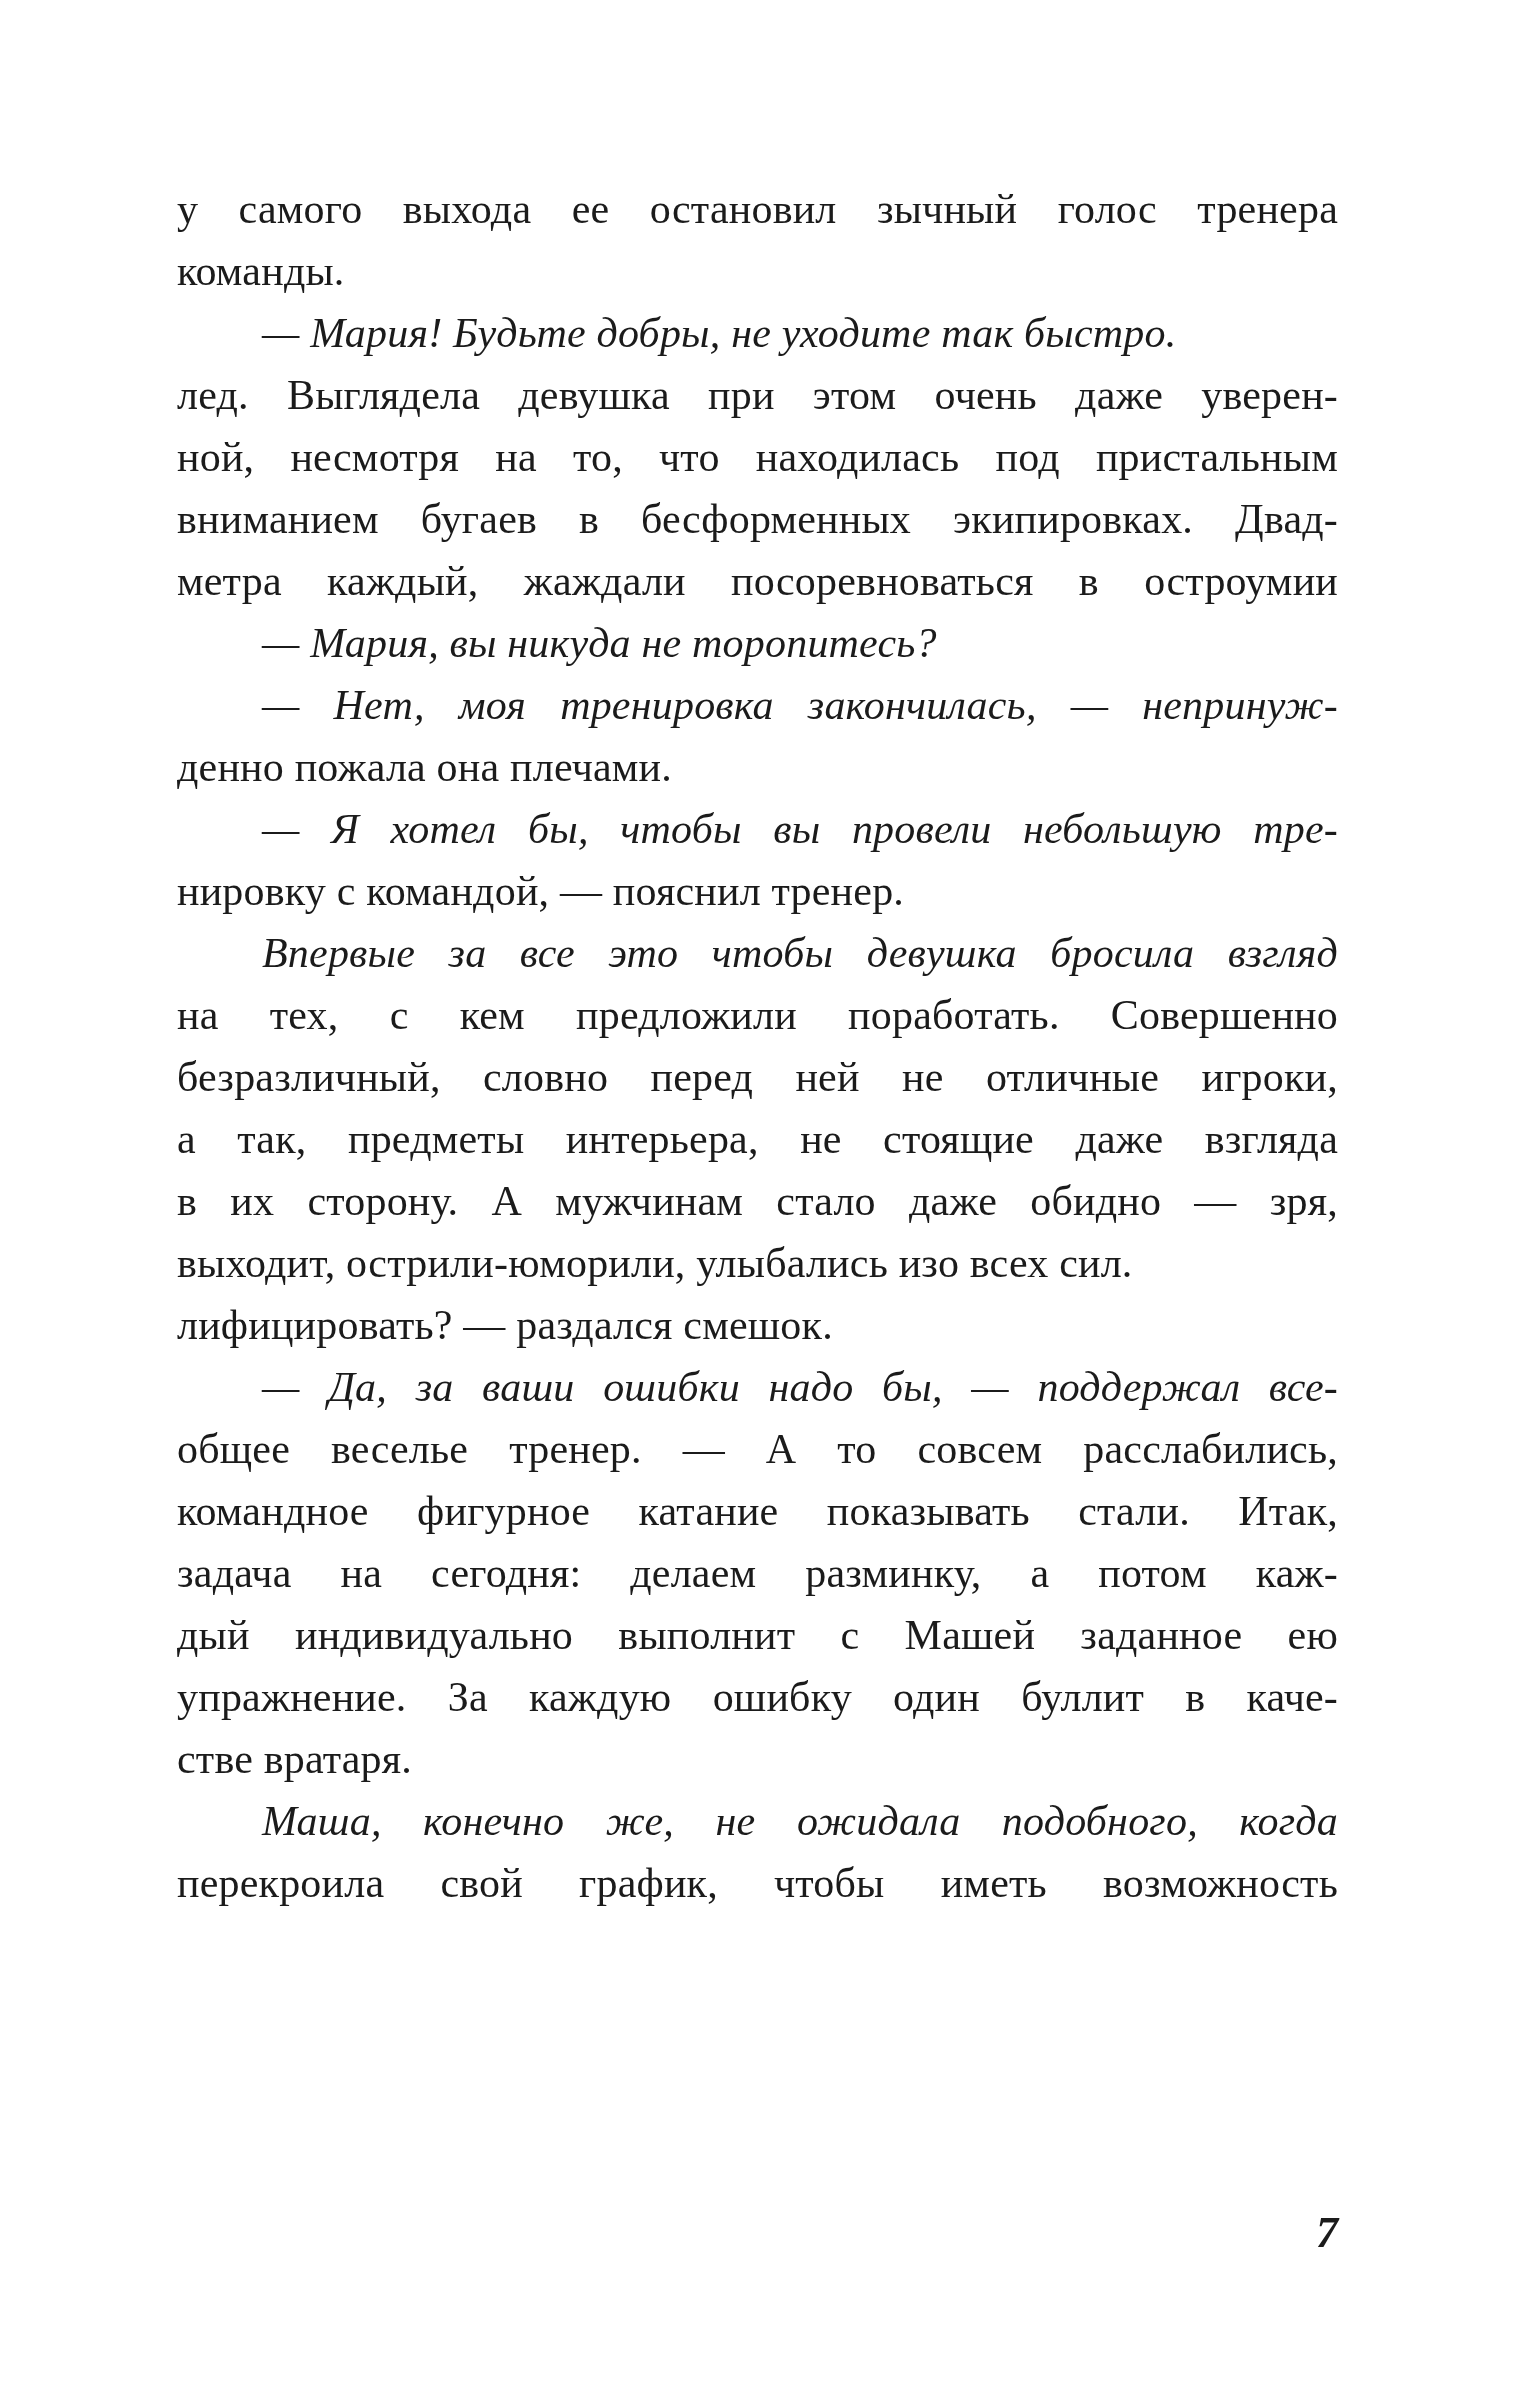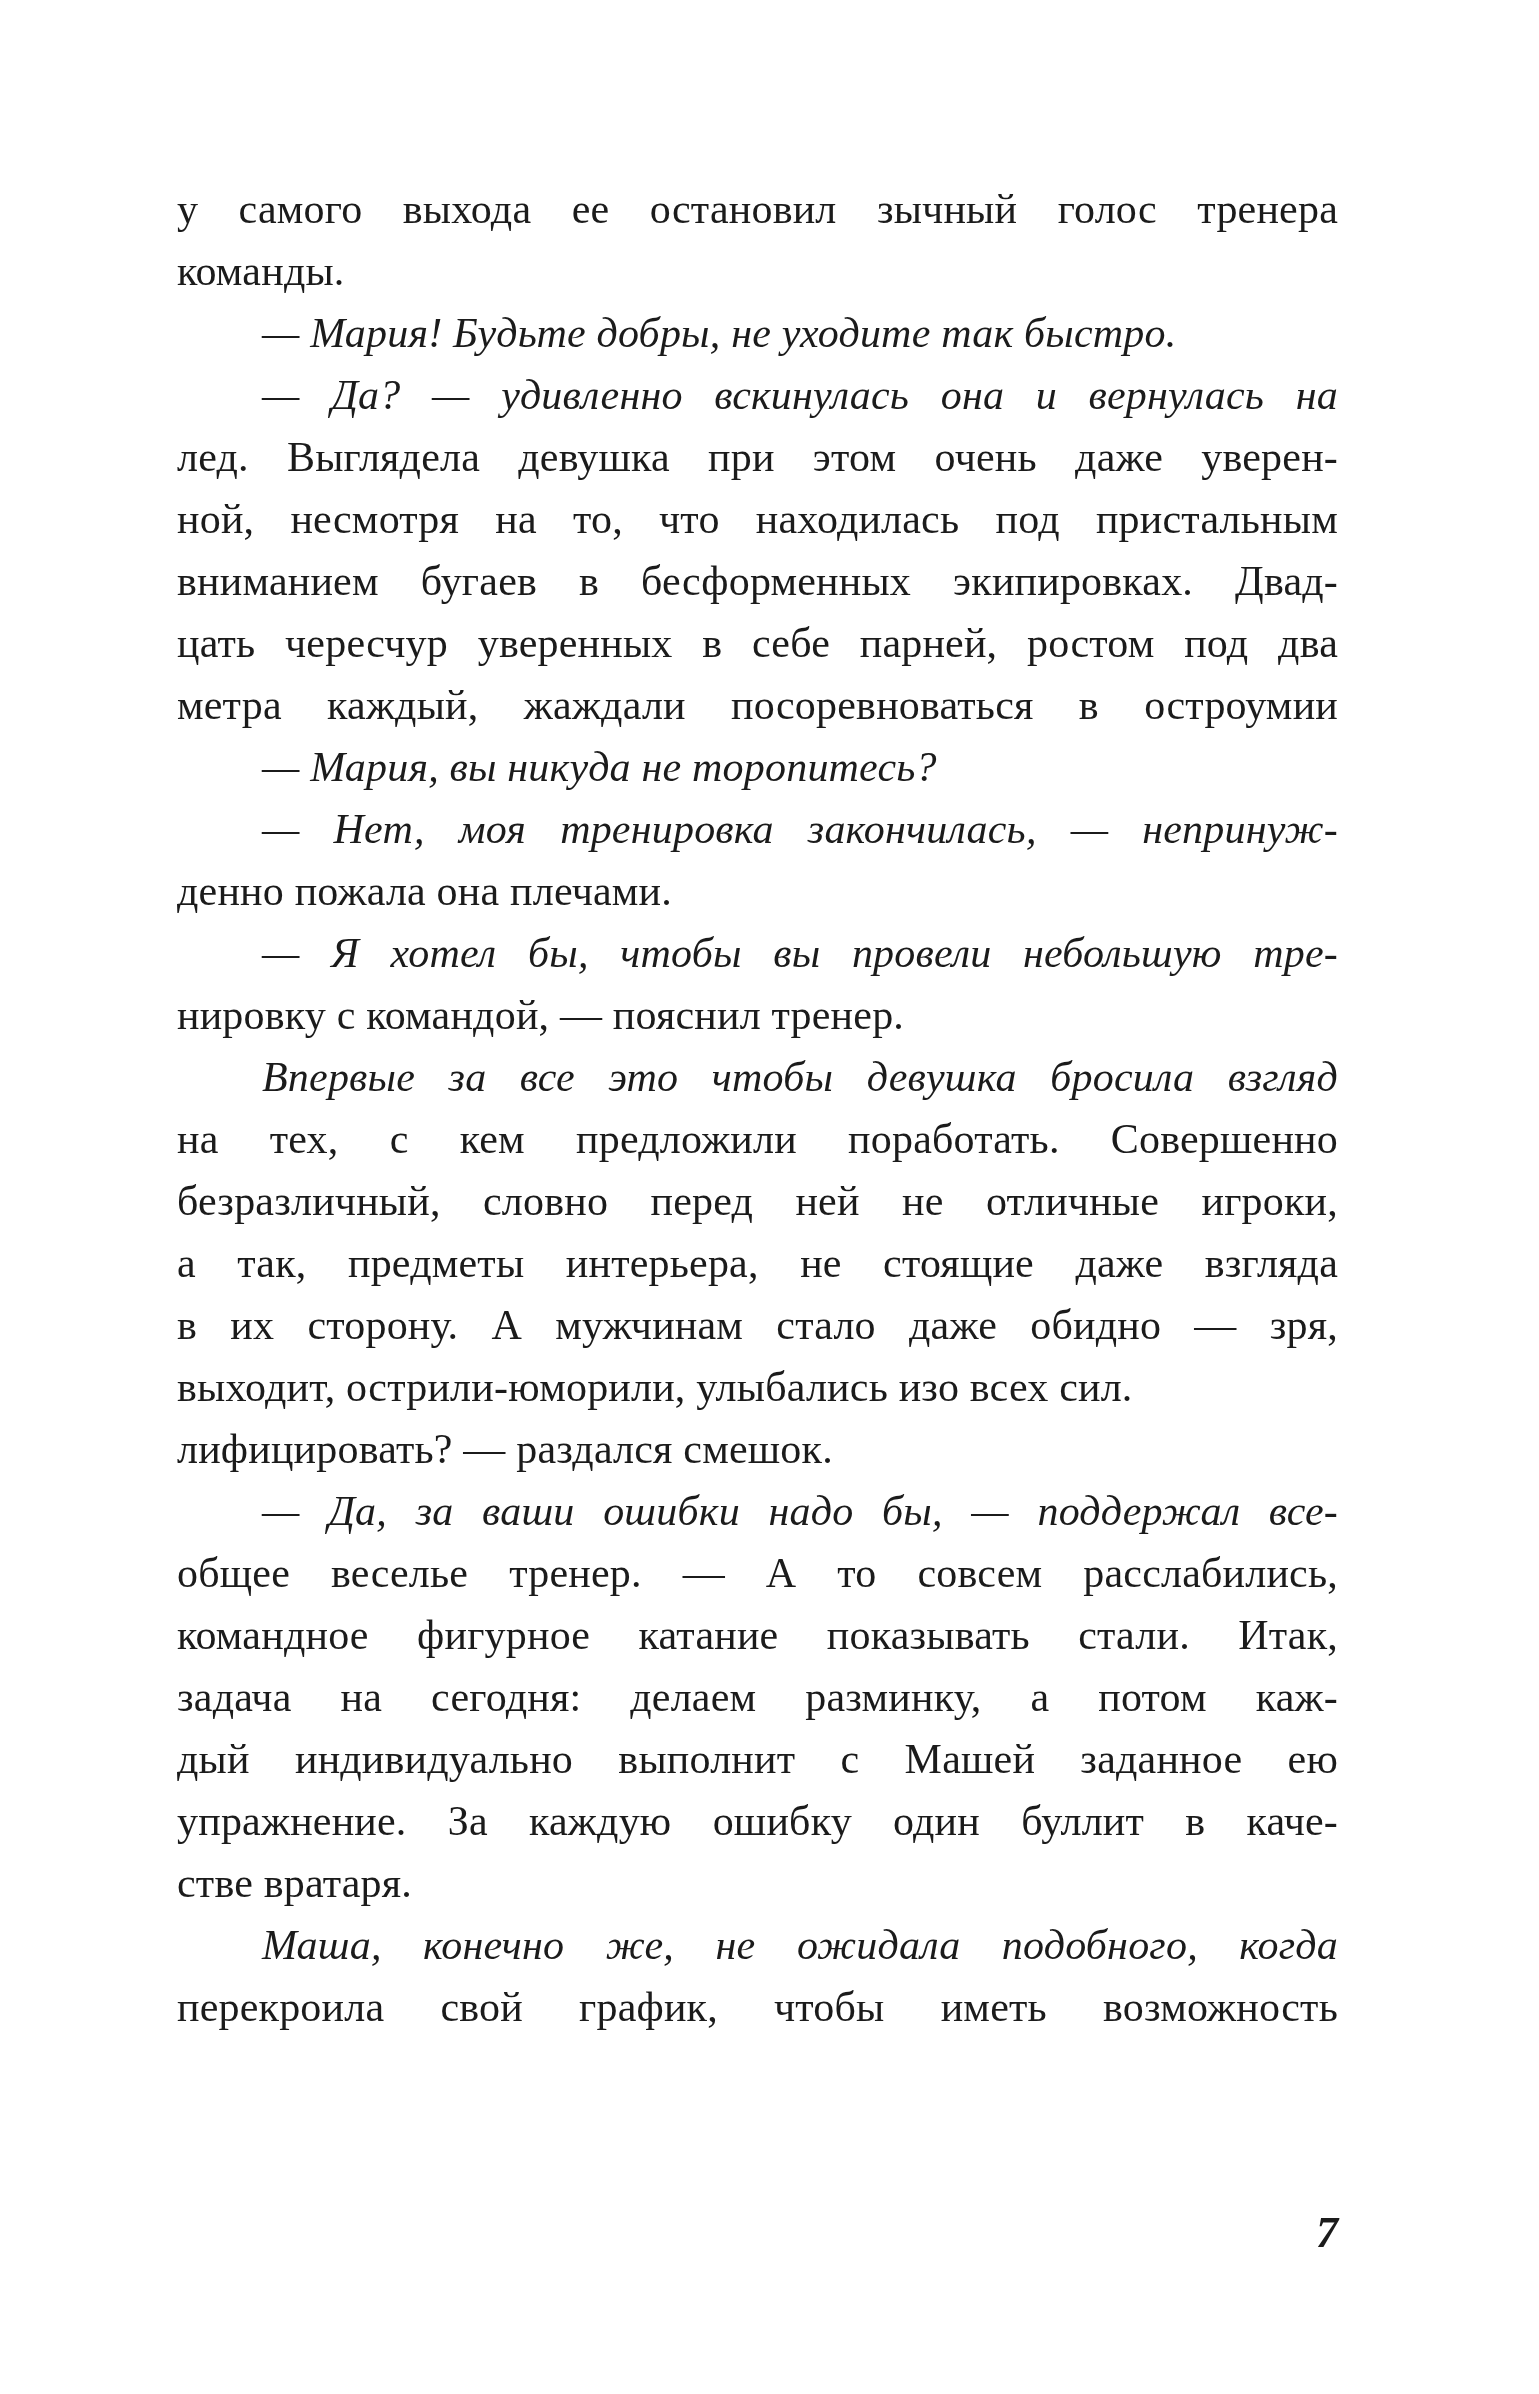--- a/index.html
+++ b/index.html
@@ -50,25 +50,23 @@
   }
 </style>
 </head>
 <body>
 
 <div class="book-page">
   <div class="text-block">
       <div class="line">у самого выхода ее остановил зычный голос тренера</div>
       <div class="line para-end">команды.</div>
       <div class="line indent para-end">— Мария! Будьте добры, не уходите так быстро.</div>
-      <div class="line indent">— Да? — удивленно вскинулась она и вернулась на</div>
       <div class="line">лед. Выглядела девушка при этом очень даже уверен-</div>
       <div class="line">ной, несмотря на то, что находилась под пристальным</div>
       <div class="line">вниманием бугаев в бесформенных экипировках. Двад-</div>
-      <div class="line">цать чересчур уверенных в себе парней, ростом под два</div>
       <div class="line">метра каждый, жаждали посоревноваться в остроумии</div>
       <div class="line indent para-end">— Мария, вы никуда не торопитесь?</div>
       <div class="line indent">— Нет, моя тренировка закончилась, — непринуж-</div>
       <div class="line para-end">денно пожала она плечами.</div>
       <div class="line indent">— Я хотел бы, чтобы вы провели небольшую тре-</div>
       <div class="line para-end">нировку с командой, — пояснил тренер.</div>
       <div class="line indent">Впервые за все это чтобы девушка бросила взгляд</div>
       <div class="line">на тех, с кем предложили поработать. Совершенно</div>
       <div class="line">безразличный, словно перед ней не отличные игроки,</div>
       <div class="line">а так, предметы интерьера, не стоящие даже взгляда</div>

